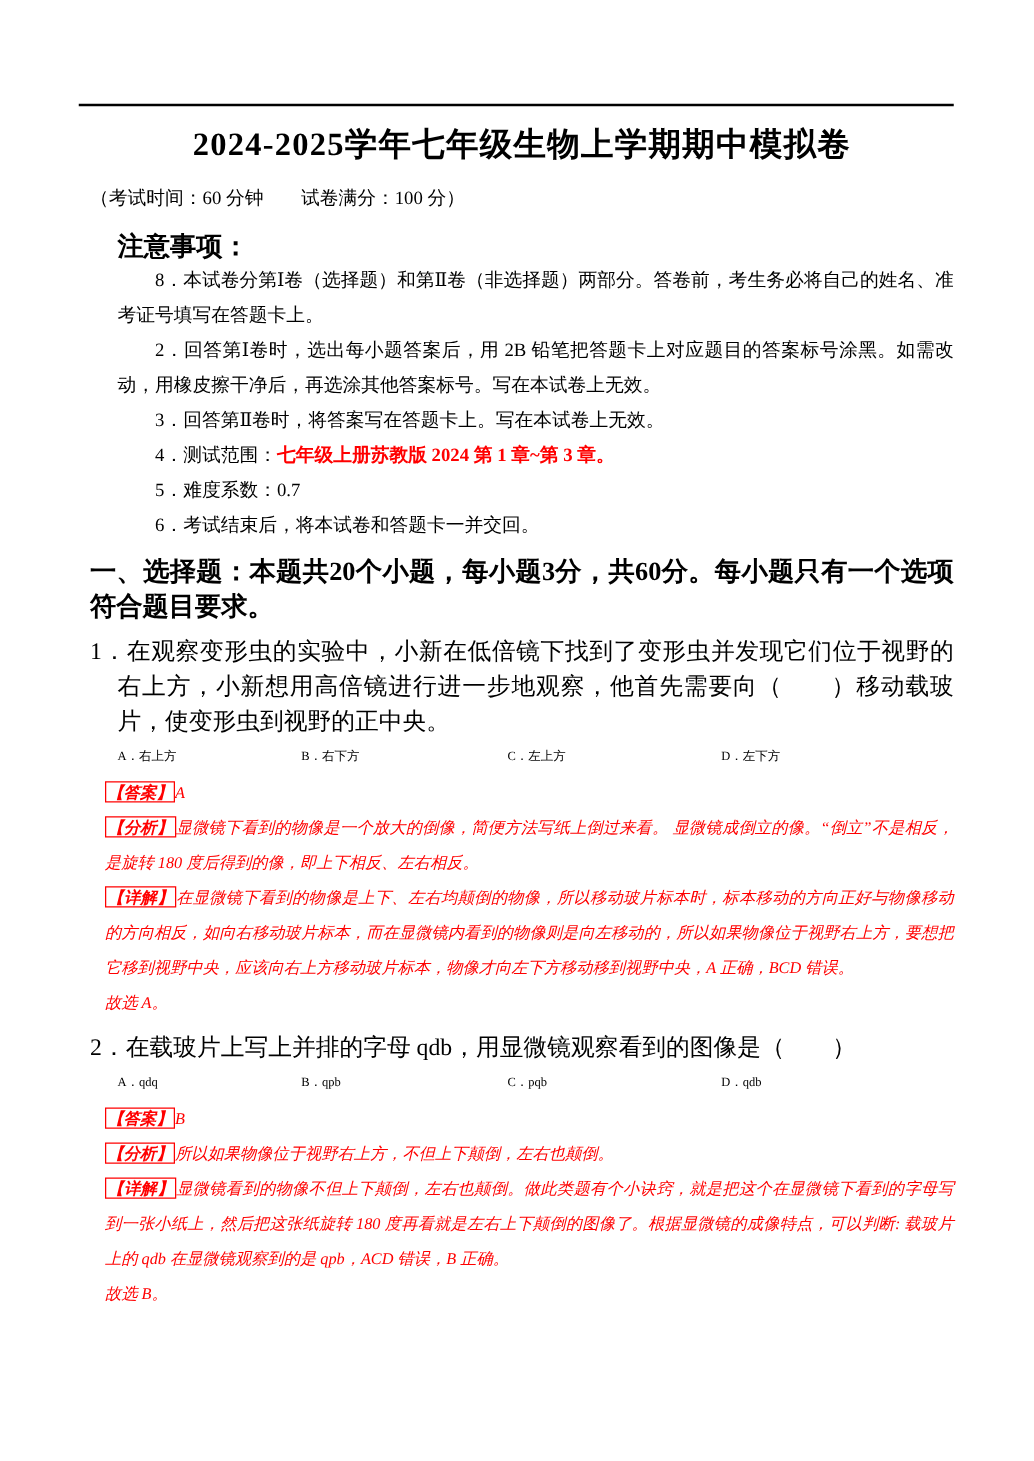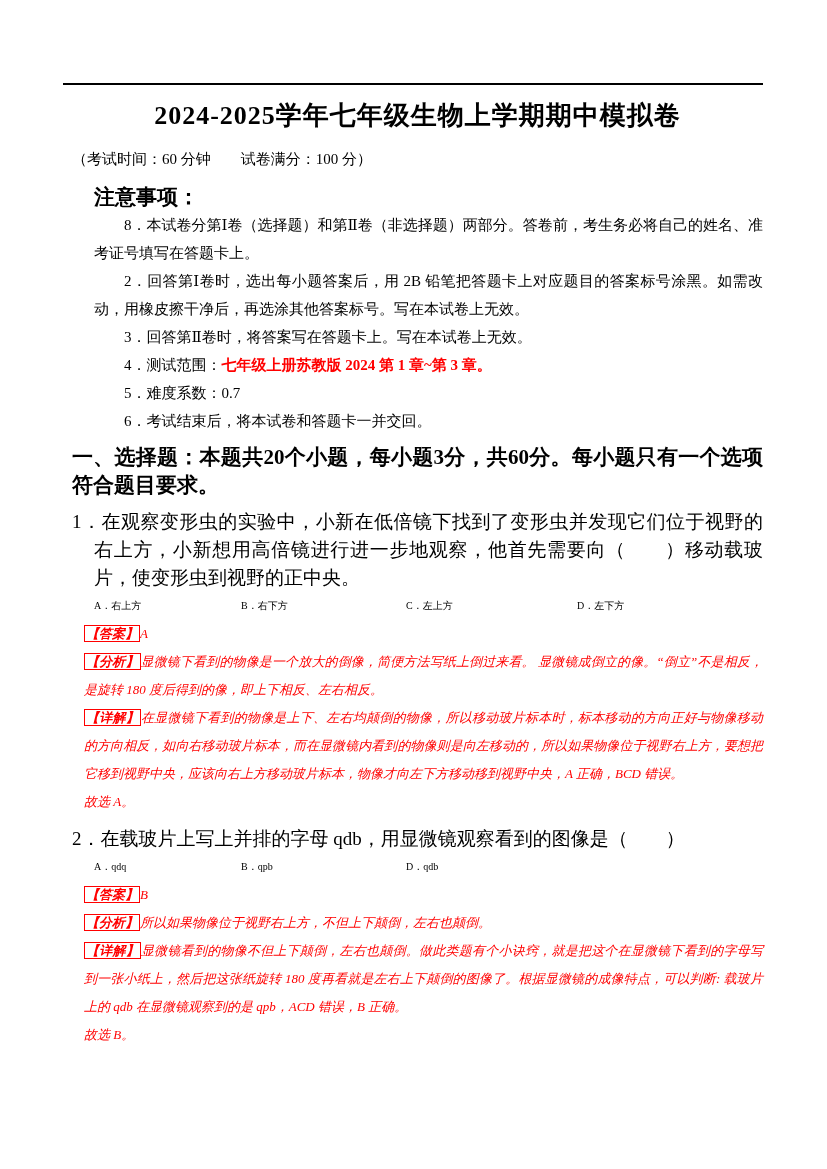--- a/index.html
+++ b/index.html
@@ -113,20 +113,21 @@
     <p class="ans"><span class="tag">【分析】</span><span>显微镜下看到的物像是一个放大的倒像，简便方法写纸上倒过来看。 显微镜成倒立的像。“倒立”不是相反，是旋转 180 度后得到的像，即上下相反、左右相反。</span></p>
     <p class="ans"><span class="tag">【详解】</span><span>在显微镜下看到的物像是上下、左右均颠倒的物像，所以移动玻片标本时，标本移动的方向正好与物像移动的方向相反，如向右移动玻片标本，而在显微镜内看到的物像则是向左移动的，所以如果物像位于视野右上方，要想把它移到视野中央，应该向右上方移动玻片标本，物像才向左下方移动移到视野中央，A 正确，BCD 错误。</span></p>
     <p class="ans">故选 A。</p>
   </div>
 
   <div class="question">
     <p class="stem">2．在载玻片上写上并排的字母 qdb，用显微镜观察看到的图像是（　　）</p>
     <div class="options">
       <span class="option">A．qdq</span>
       <span class="option">B．qpb</span>
+      <span class="option">C．pqb</span>
       <span class="option">D．qdb</span>
     </div>
     <p class="ans"><span class="tag">【答案】</span><span>B</span></p>
     <p class="ans"><span class="tag">【分析】</span><span>所以如果物像位于视野右上方，不但上下颠倒，左右也颠倒。</span></p>
     <p class="ans"><span class="tag">【详解】</span><span>显微镜看到的物像不但上下颠倒，左右也颠倒。做此类题有个小诀窍，就是把这个在显微镜下看到的字母写到一张小纸上，然后把这张纸旋转 180 度再看就是左右上下颠倒的图像了。根据显微镜的成像特点，可以判断: 载玻片上的 qdb 在显微镜观察到的是 qpb，ACD 错误，B 正确。</span></p>
     <p class="ans">故选 B。</p>
   </div>
 
 
 </div>

